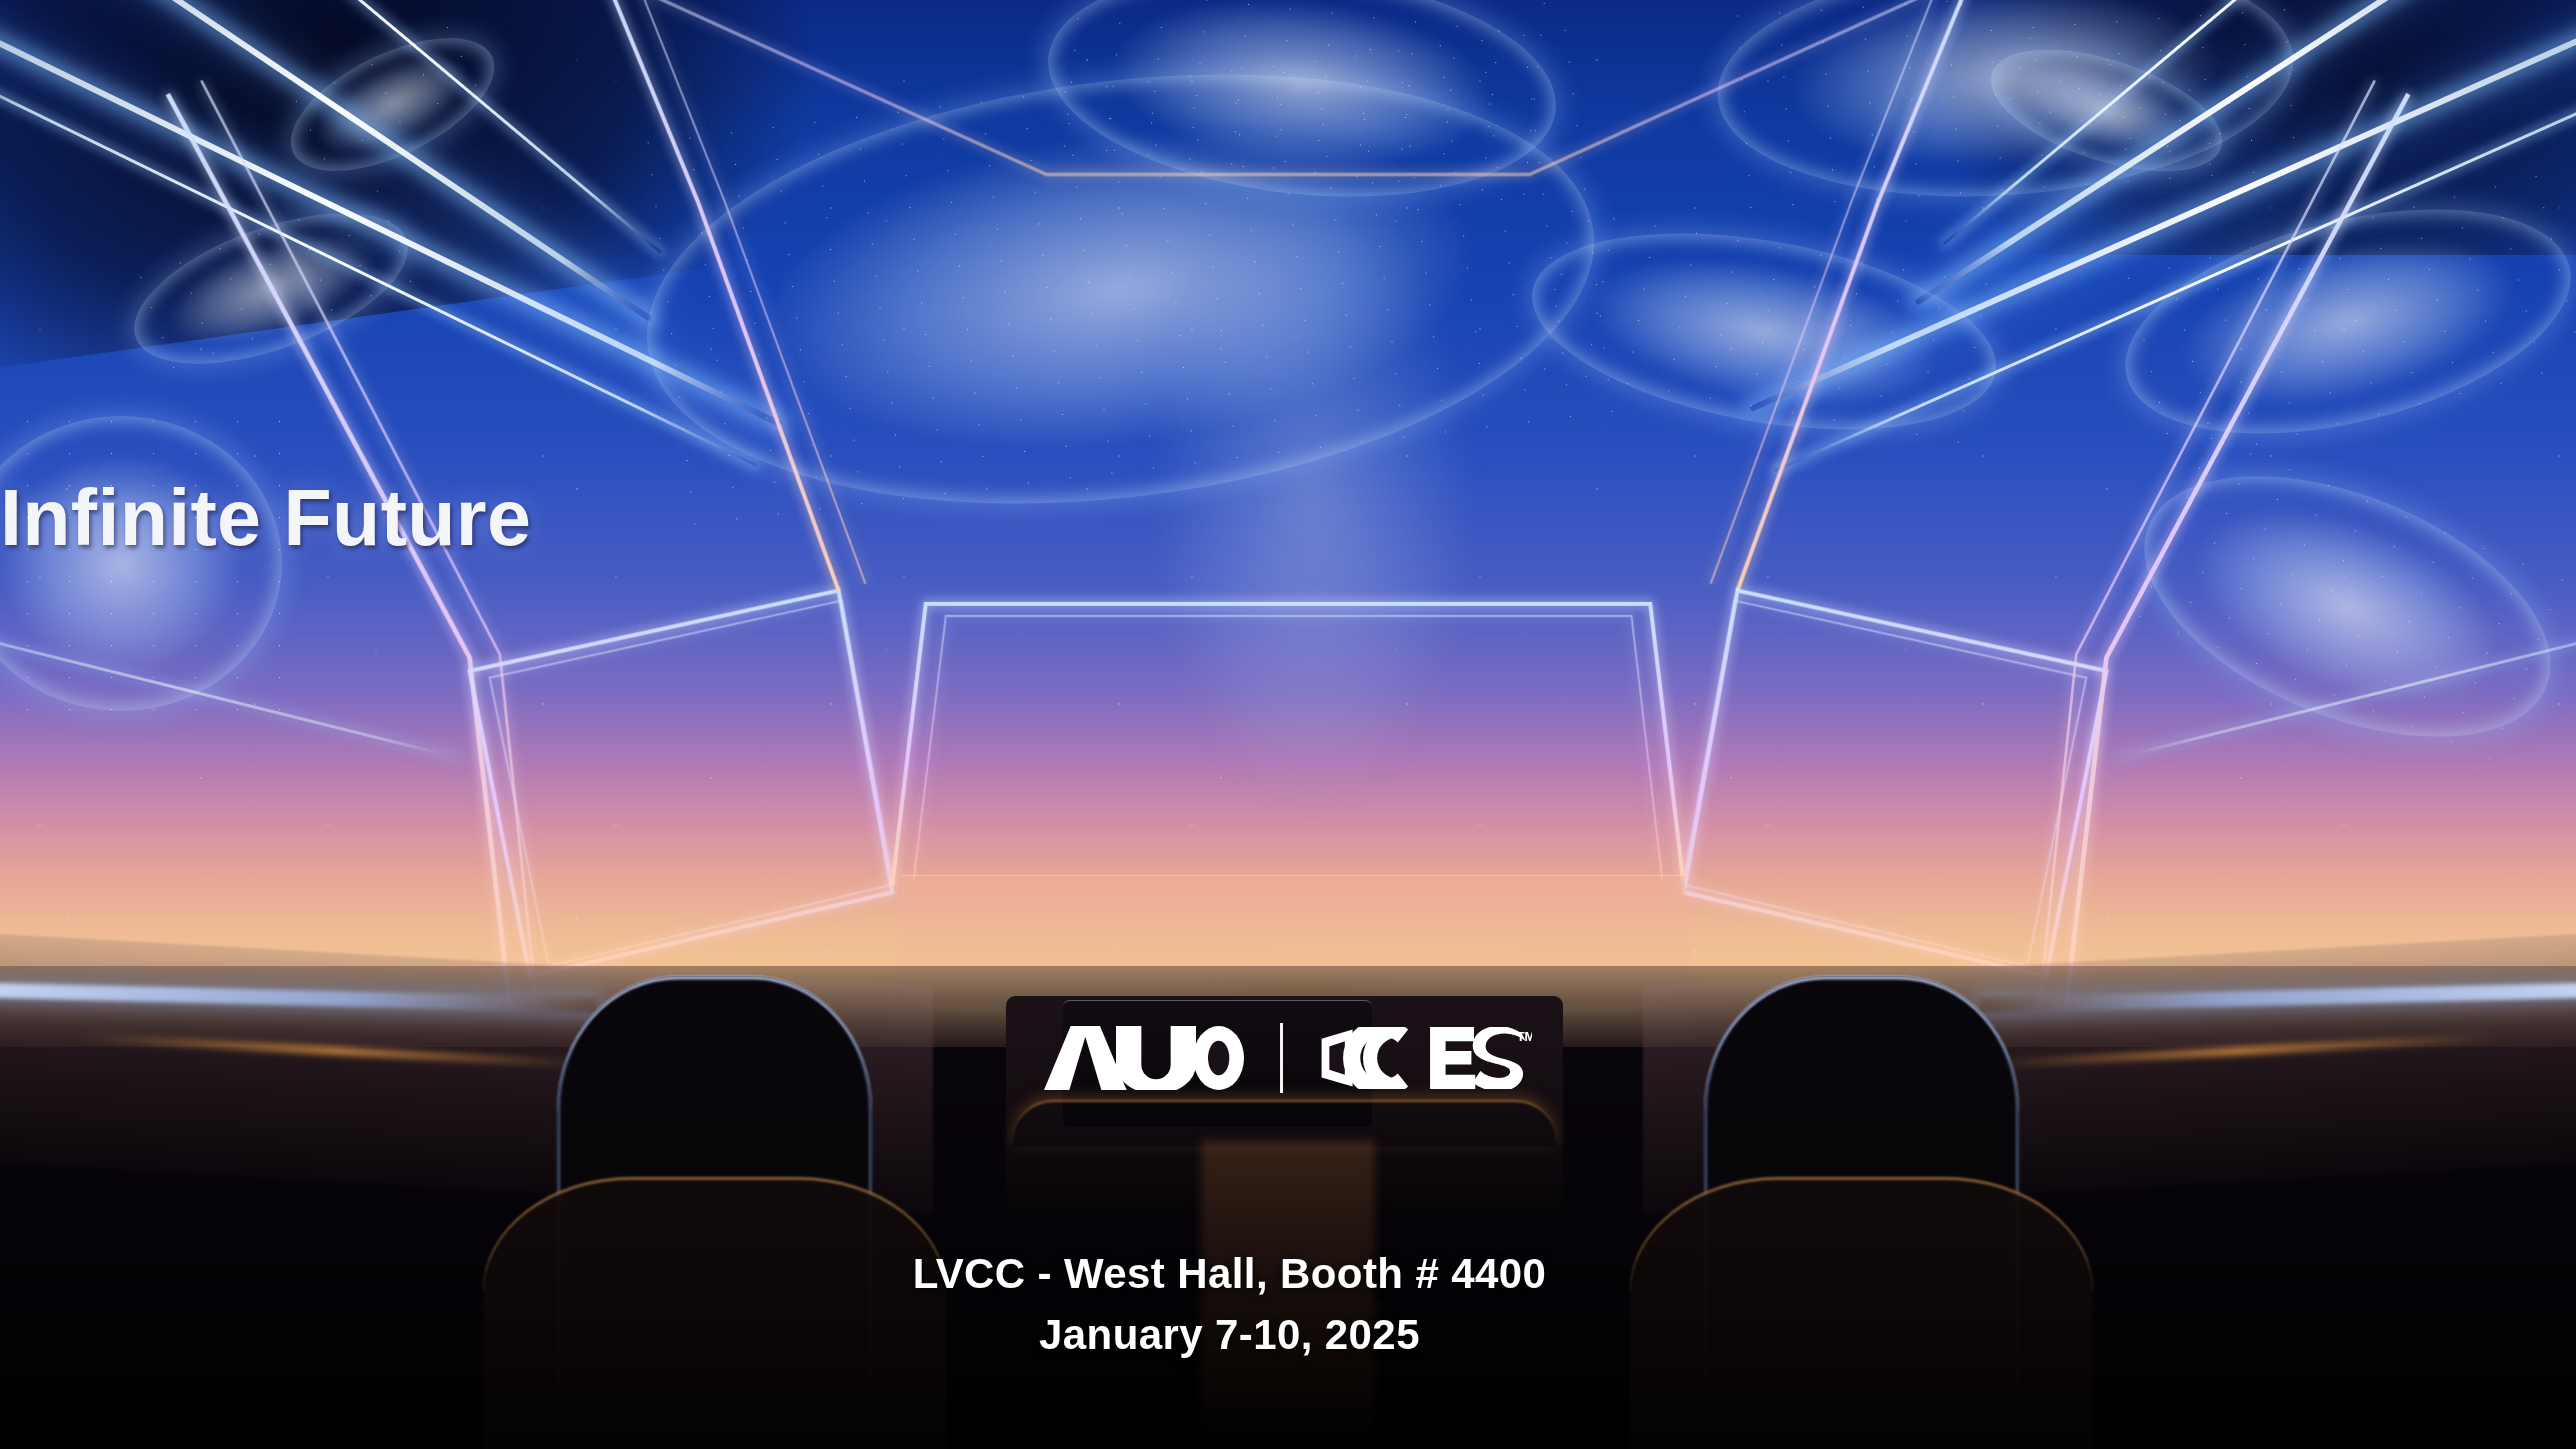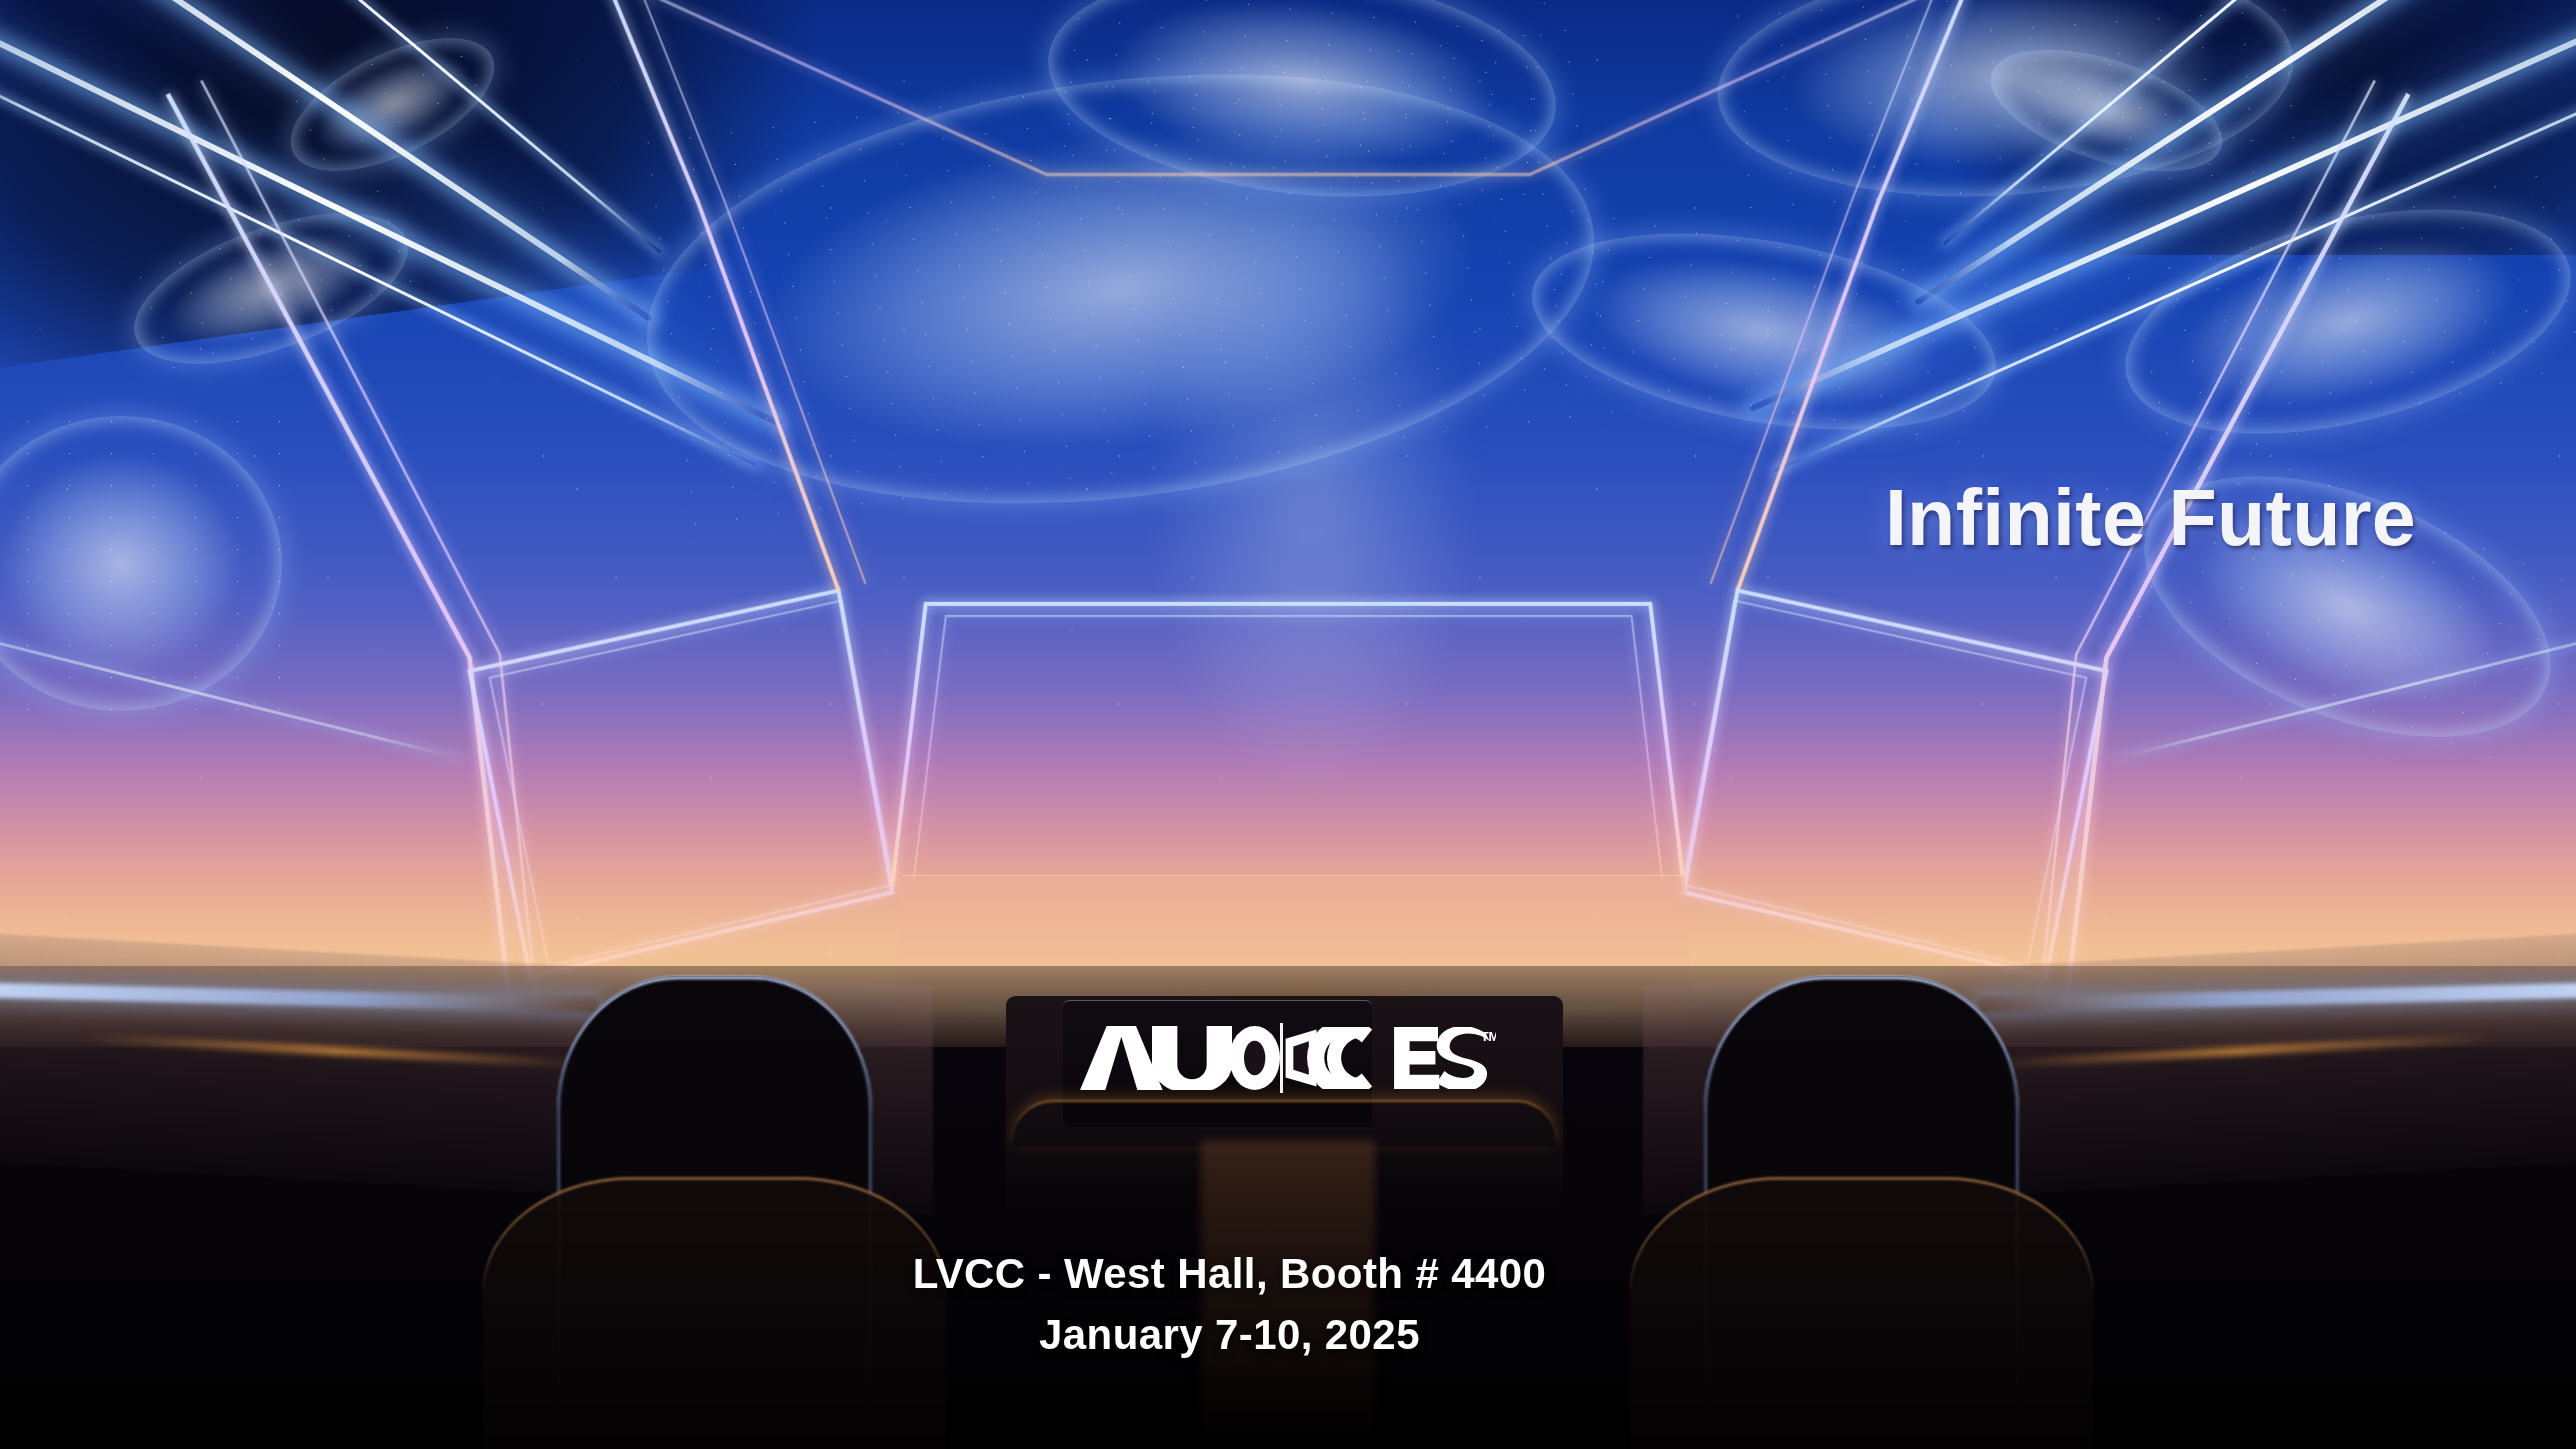--- a/index.html
+++ b/index.html
@@ -227,35 +227,35 @@
     position:absolute; left:-74px; top:201px; width:463px; height:282px;
     background:linear-gradient(to bottom, rgba(20,12,12,.9), rgba(4,2,4,1));
     border-radius:148px 148px 0 0 / 114px 114px 0 0;
     box-shadow:inset 0 2.7px 0 0 rgba(235,170,95,.55);
     filter:blur(1.2px);
   }
 
   
   .headline {
     position:absolute; left:0; top:463px; width:2416px;
-    text-align:right; z-index:40;
+    text-align:left; z-index:40;
     color:#f4f5f8;
     font-weight:700;
     font-size:79px;
     line-height:1.38;
     letter-spacing:0.3px;
     text-shadow:
       2px 3.4px 4.7px rgba(25,20,60,.55),
       0 0 27px rgba(190,210,255,.30);
   }
   .headline .l1, .headline .l2 { display:block; }
 
   .logos {
     position:absolute; left:0; top:1023px; width:2576px;
-    display:flex; align-items:center; justify-content:center; 
+    display:flex; align-items:center; justify-content:center; gap:36px;
     z-index:45;
   }
   .auo-logo { display:block; height:64px; }
   .divider-bar {
     width:3.4px; height:70px; background:#ffffff; opacity:.95;
   }
   .ces-logo { display:block; height:62px; }
 
   .venue {
     position:absolute; left:0; top:1244px; width:2459px;

